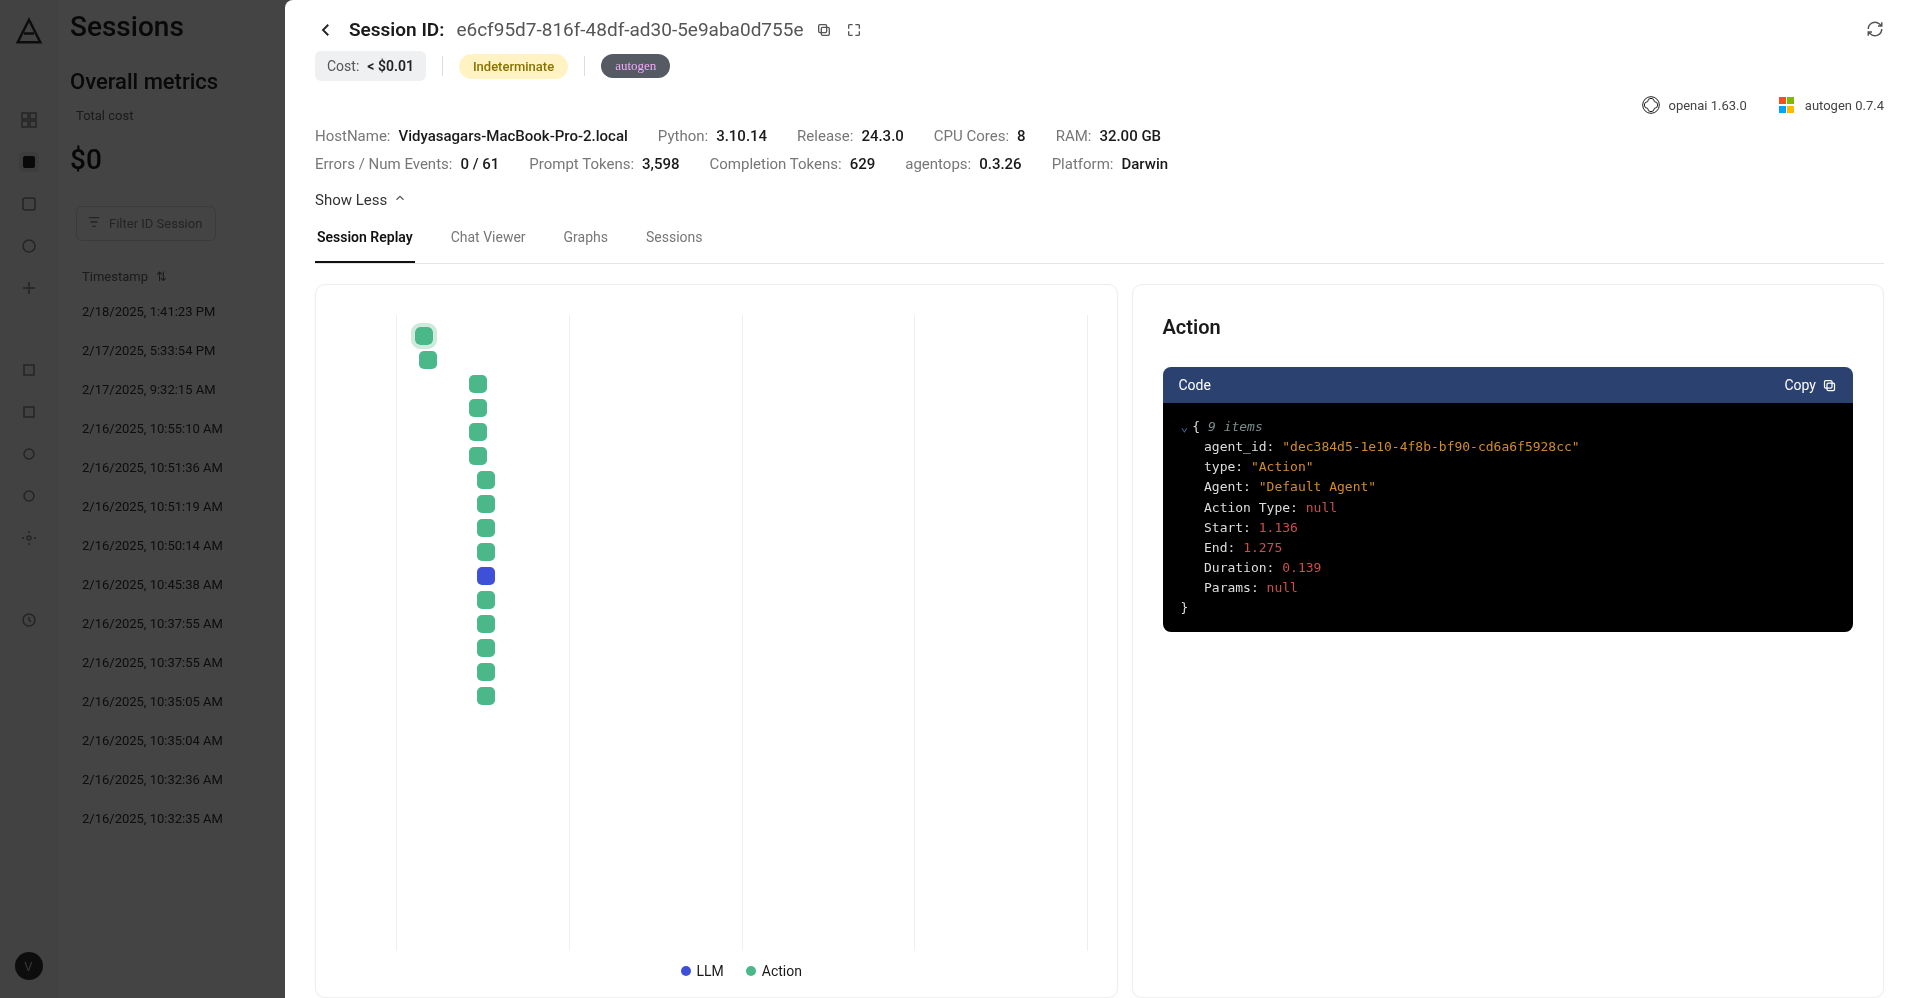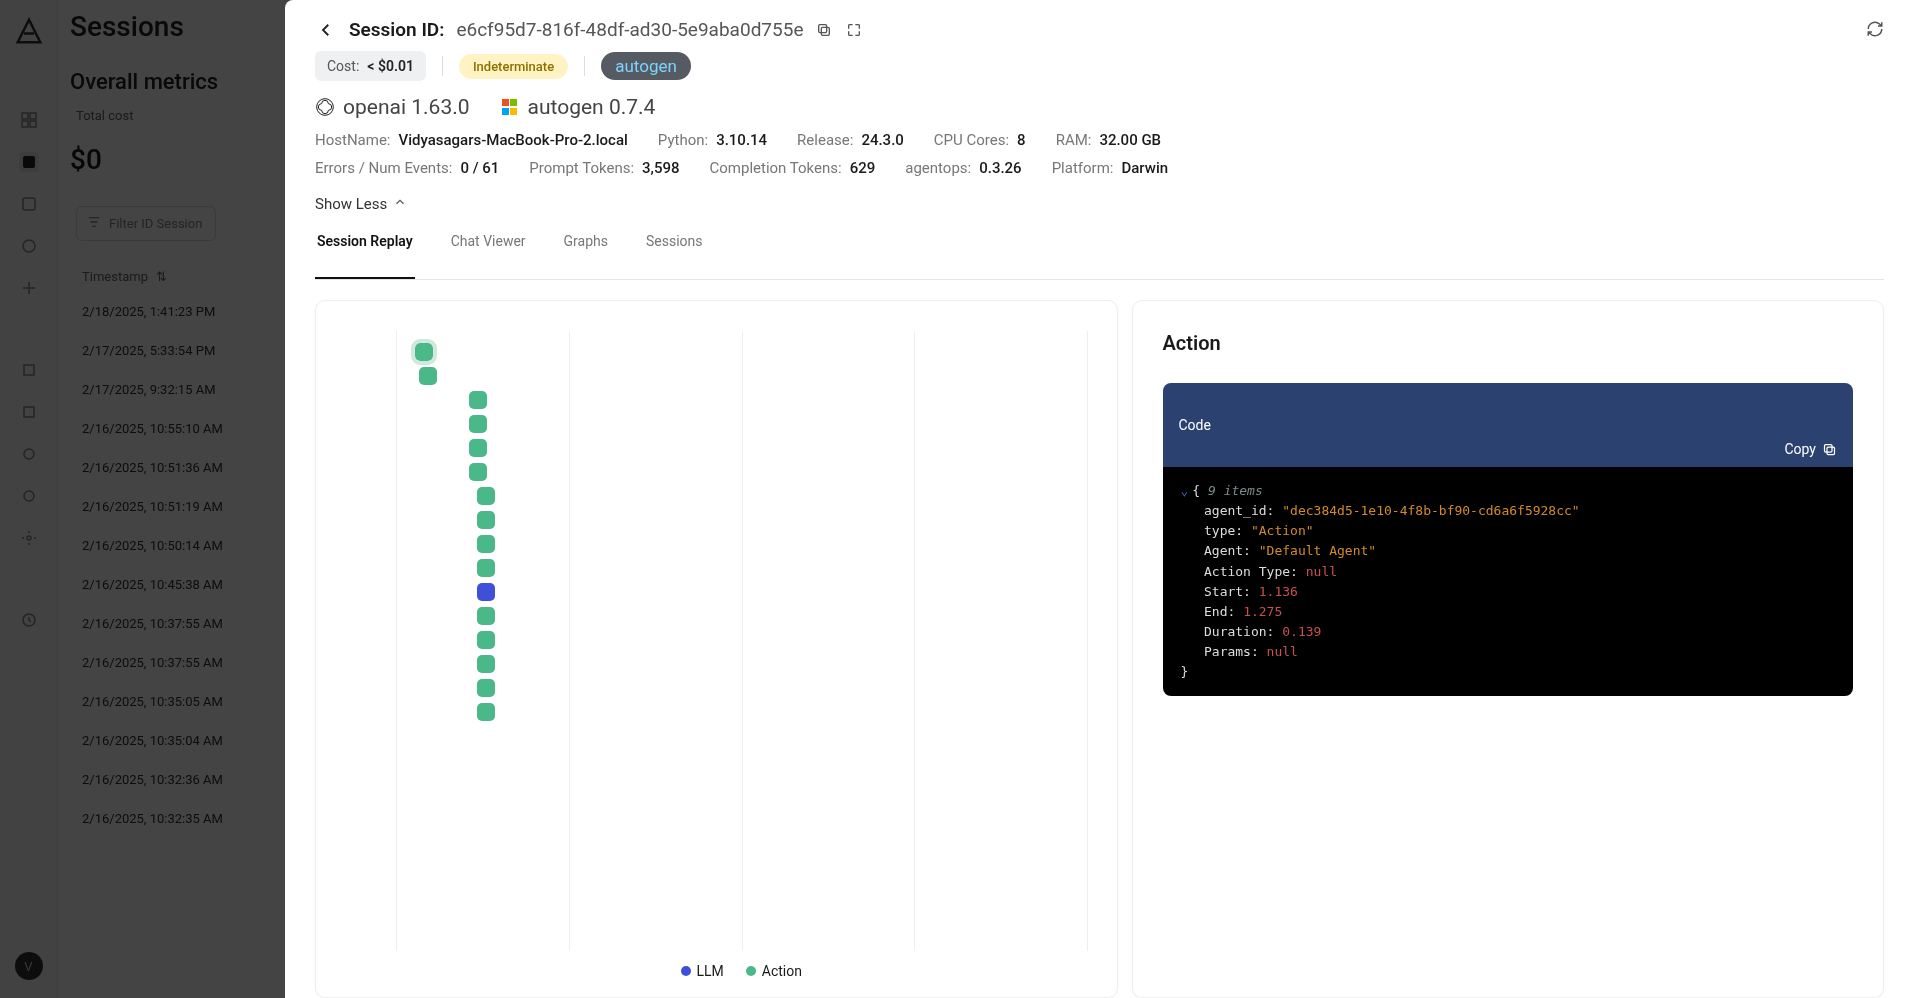--- a/index.html
+++ b/index.html
@@ -33,39 +33,39 @@
 .session-id-value { font-size:19px; color:#555; font-weight:400; }
 .header-icon { width:18px; height:18px; color:#444; cursor:pointer; display:flex; align-items:center; justify-content:center; }
 .refresh-icon { position:absolute; right:30px; top:20px; }
 
 .badge-row { display:flex; align-items:center; gap:16px; margin-bottom:14px; }
 .cost-badge { background:#eef0f2; border-radius:6px; padding:7px 12px; font-size:14px; display:flex; gap:8px; align-items:center; }
 .cost-label { color:#555; }
 .cost-value { font-weight:600; color:#222; }
 .sep-v { width:1px; height:20px; background:#ddd; }
 .status-badge { background:#fff3c4; color:#8a7200; border-radius:14px; padding:5px 14px; font-size:13px; font-weight:500;text-align:right; }
-.agent-badge { background:#565b63; color:#7dd3fc; border-radius:14px; padding:4px 14px; font-size:17px; }
-
-.sdk-row { display:flex; align-items:center; gap:10px; margin-bottom:12px; font-size:21px; color:#444; }
+.agent-badge { background:#565b63; color:#f0abfc; border-radius:14px; padding:4px 14px; font-size:13px;font-family:Liberation Serif, serif; }
+
+.sdk-row { display:flex; align-items:center; gap:10px; margin-bottom:12px; font-size:13px; color:#444;justify-content:flex-end; }
 .sdk-item { display:flex; align-items:center; gap:8px; }
 .sdk-logo { width:20px; height:20px; display:flex; align-items:center; justify-content:center; }
 .openai-logo { border-radius:50%; }
 .ms-logo { display:grid; grid-template-columns:1fr 1fr; gap:1px; width:16px; height:16px; }
 .ms-sq { width:7px; height:7px; }
 .ms-r{background:#f25022}.ms-g{background:#7fba00}.ms-b{background:#00a4ef}.ms-y{background:#ffb900}
 
 .meta-row { display:flex; flex-wrap:wrap; gap: 22px 30px; font-size:15px; margin-bottom:10px; }
 .meta-item { display:flex; gap:8px; }
 .meta-label { color:#777; }
 .meta-value { color:#1a1a1a; font-weight:500; }
 
 .show-less { display:flex; align-items:center; gap:6px; font-size:15px; color:#333; cursor:pointer; margin-top:8px; margin-bottom:20px; }
 
 .tabs { display:flex; gap:34px; border-bottom:1px solid #e5e5e5; margin-bottom:20px; }
-.tab { padding: 0 2px 28px 2px; font-size:14px; color:#777; cursor:pointer; }
+.tab { padding: 0 2px 16px 2px; font-size:14px; color:#777; cursor:pointer; }
 .tab.active { color:#111; font-weight:600; border-bottom:2px solid #111; }
 
 .panels { display:flex; gap:14px; flex:1; min-height:0; }
 .panel { background:#fff; border:1px solid #eee; border-radius:10px; box-shadow: 0 1px 3px rgba(0,0,0,0.03); }
 .panel-left { flex:1; position:relative; overflow:hidden; padding: 30px 30px 18px 80px; display:flex; flex-direction:column; }
 .panel-right { flex:1; padding: 30px; display:flex; flex-direction:column; }
 
 .waterfall-grid { flex:1; position:relative; border-left:1px solid #eee; }
 .wf-gridline { position:absolute; top:0; bottom:0; width:1px; background:#eee; }
 .wf-nodes { position:absolute; top:12px; left:0; display:flex; flex-direction:column; gap:6px; }
@@ -73,21 +73,21 @@
 .wf-action { background:#4bb88a; }
 .wf-action.sel { outline: 4px solid #cfe9dd; }
 .wf-llm { background:#3e4fd8; }
 .legend { display:flex; gap:22px; justify-content:center; margin-top:12px; font-size:14px; }
 .legend-item { display:flex; align-items:center; gap:6px; }
 .legend-dot { width:10px; height:10px; border-radius:50%; }
 
 .action-title { font-size:20px; font-weight:600; margin-bottom:28px; }
 .code-block { border-radius:8px; overflow:hidden; }
 .code-header { background:#2b4170; color:#fff; display:flex; justify-content:space-between; align-items:center; padding:10px 16px; font-size:14px; }
-.copy-btn { display:flex; align-items:flex-end; gap:6px; cursor:pointer;margin-top:48px; }
+.copy-btn { display:flex; align-items:flex-end; gap:6px; cursor:pointer; }
 .code-body { background:#000; color:#ddd; font-family: "SFMono-Regular", Consolas, monospace; font-size:13px; line-height:1.55; padding:14px 18px; }
 .json-line { white-space:pre; }
 .j-key { color:#ddd; }
 .j-str { color:#d28b2a; }
 .j-num { color:#c94f4f; }
 .j-null { color:#c94f4f; }
 .j-meta { color:#7a8a8a; font-style:italic; }
 .j-caret { color:#3a6aa8; margin-right:4px; }
 </style>
 </head>

